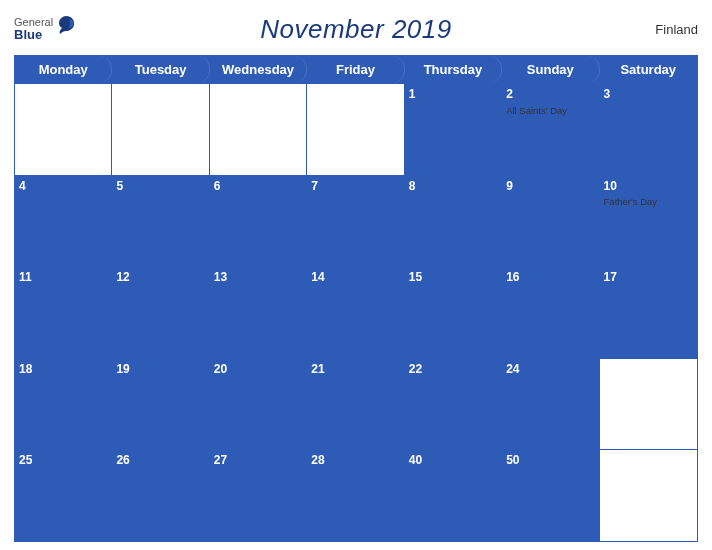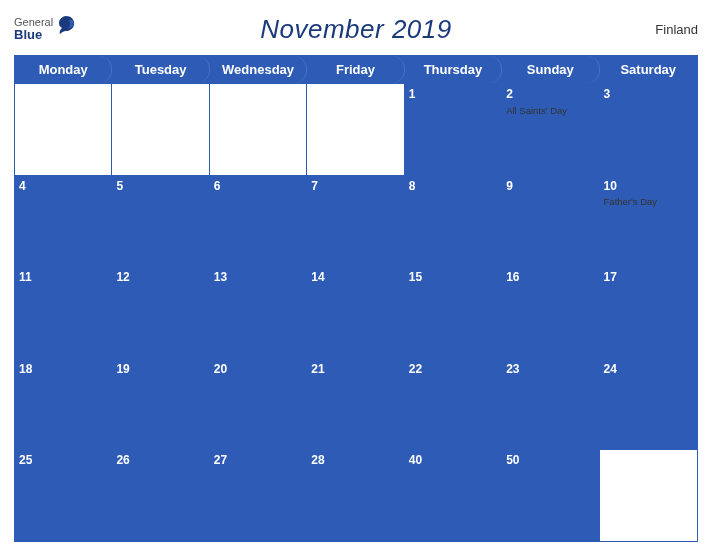--- a/index.html
+++ b/index.html
@@ -228,23 +228,20 @@
           <div class="day-cell has-number">
             <span class="day-number">20</span>
           </div>
           <div class="day-cell has-number">
             <span class="day-number">21</span>
           </div>
           <div class="day-cell has-number">
             <span class="day-number">22</span>
           </div>
           <div class="day-cell has-number">
-            <span class="day-number">23</span>
-          </div>
-          <div class="day-cell has-number">
             <span class="day-number">24</span>
           </div>
         </div>
         <div class="week-row">
           <div class="day-cell has-number">
             <span class="day-number">25</span>
           </div>
           <div class="day-cell has-number">
             <span class="day-number">26</span>
           </div>

